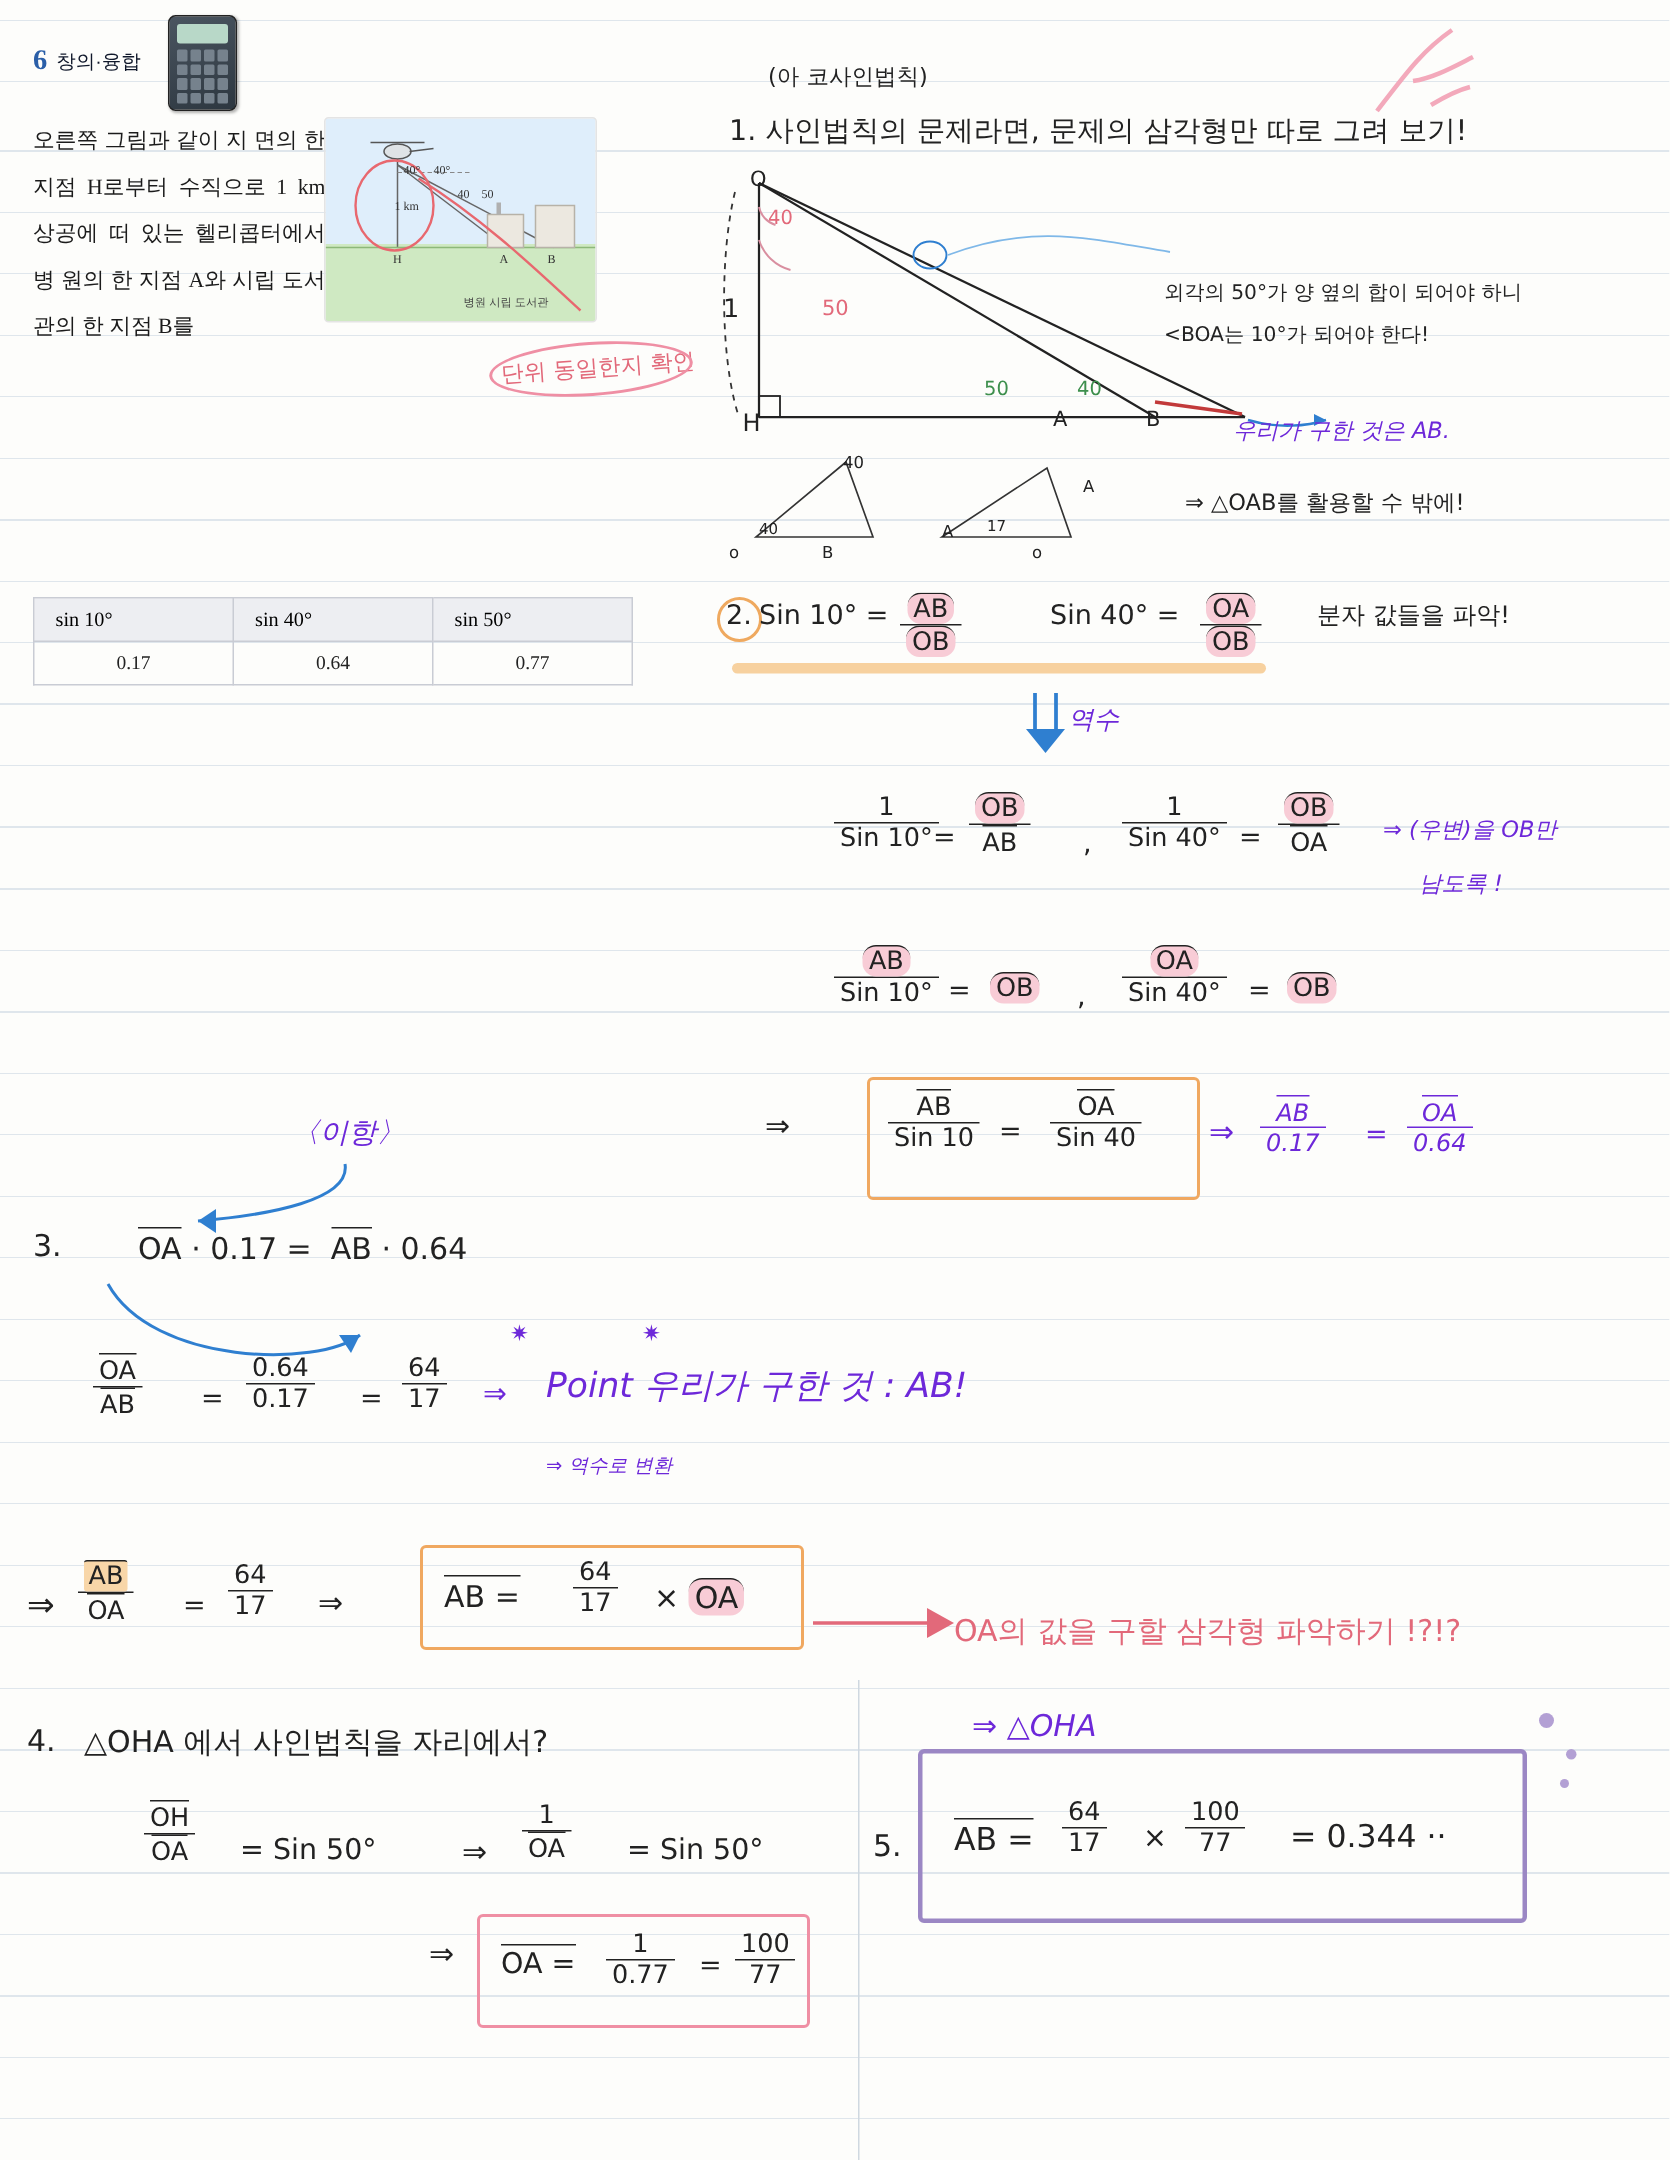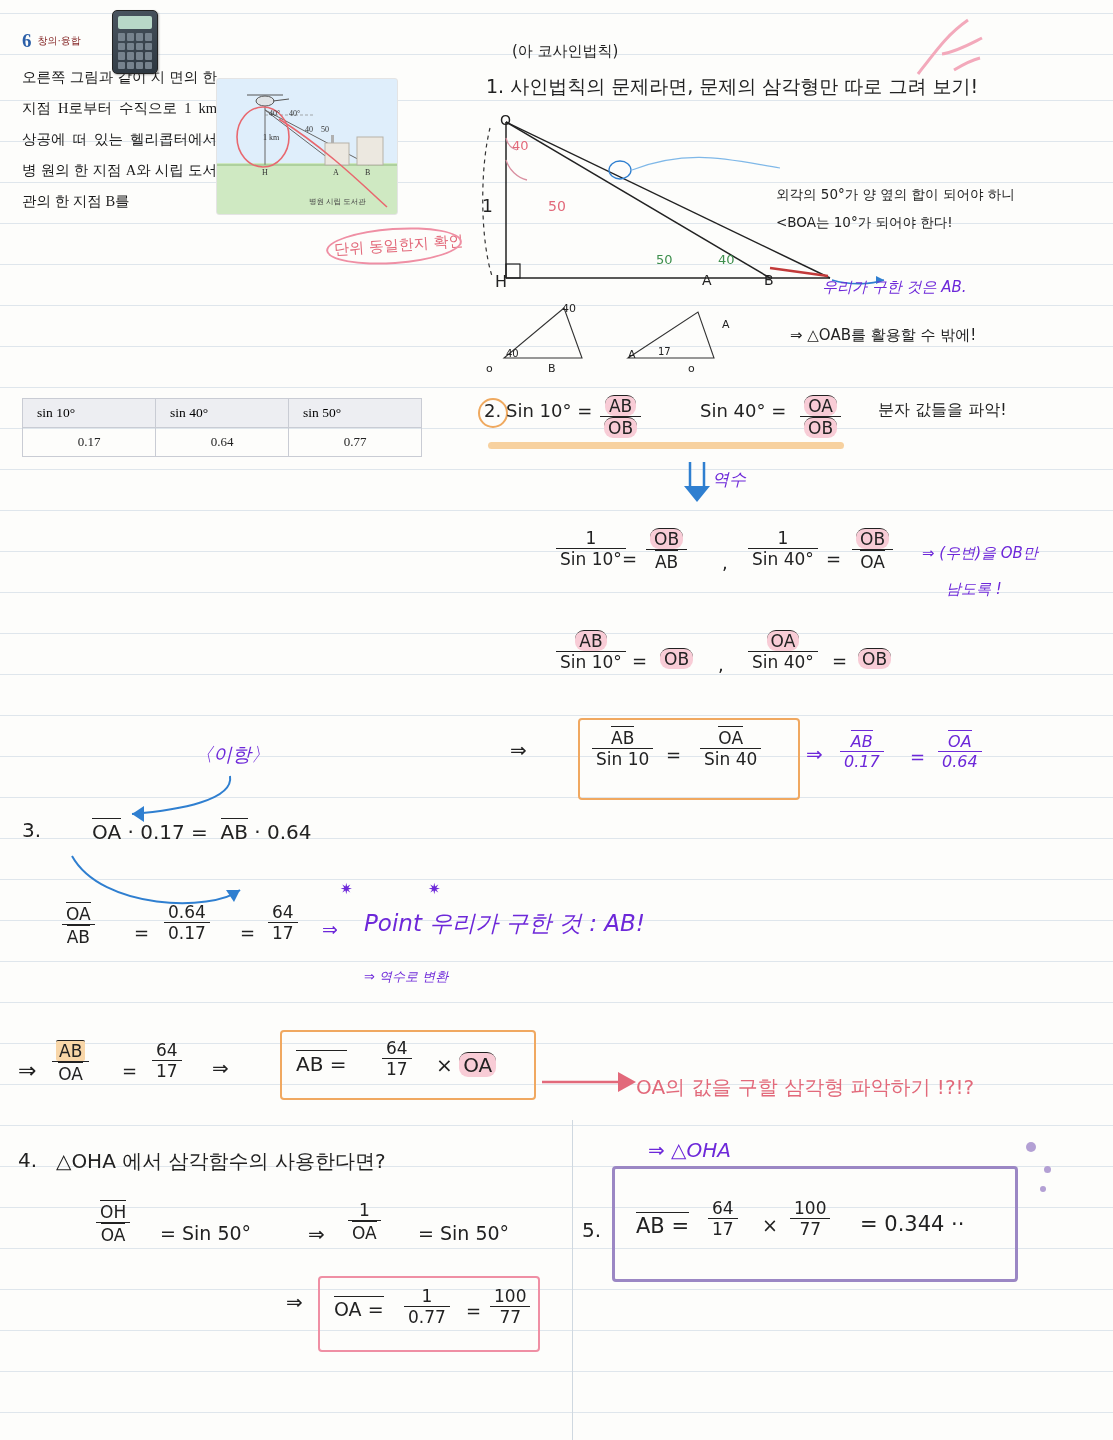--- a/index.html
+++ b/index.html
@@ -13,22 +13,22 @@
   .rules{position:absolute;inset:0;pointer-events:none;
     background-image:repeating-linear-gradient(to bottom, transparent 0px, transparent 40px, #dfe6ec 40px, #dfe6ec 41px);
     background-position:0 60px;
   }
   .vline{position:absolute;left:572px;top:1120px;width:1px;height:320px;background:#cfd8e0;}
 
   
   .problem{position:absolute;left:22px;top:30px;width:420px;}
   .prob-head{display:flex;align-items:center;gap:6px;}
   .prob-num{color:#2b5fa8;font-weight:bold;font-size:19px;font-family:"Liberation Serif",serif;}
-  .prob-tag{color:#7f1d1d;font-size:10px;}
-  .prob-body{margin-top:10px;font-family:"Liberation Serif",serif;font-size:14.5px;line-height:31px;color:#1b1b1b;width:195px;text-align:justify;}
+  .prob-tag{color:#0f172a;font-size:13px;}
+  .prob-body{margin-top:27px;font-family:"Liberation Serif",serif;font-size:14.5px;line-height:31px;color:#1b1b1b;width:195px;text-align:justify;}
   .prob-body2{font-family:"Liberation Serif",serif;font-size:14.5px;line-height:31px;color:#1b1b1b;width:400px;text-align:justify;margin-top:2px;}
   .prob-note{font-family:"Liberation Serif",serif;font-size:12.5px;color:#333;margin-top:6px;padding-left:36px;}
 
   
   .calc{position:absolute;left:112px;top:10px;width:44px;height:62px;border-radius:5px;
     background:linear-gradient(160deg,#4a5560,#2d3740);border:1px solid #222;box-shadow:1px 1px 2px rgba(0,0,0,.3);}
   .calc .scr{position:absolute;left:5px;top:5px;right:5px;height:13px;background:#b8d8c8;border-radius:2px;}
   .calc .keys{position:absolute;left:5px;top:22px;right:5px;bottom:4px;
     display:grid;grid-template-columns:repeat(4,1fr);grid-template-rows:repeat(4,1fr);gap:2px;}
   .calc .keys i{background:#76828d;border-radius:1px;display:block;}
@@ -313,21 +313,21 @@
 <div class="hw dark" style="left:436px;top:1052px;font-size:20px;">× <span class="ov hl-pink">OA</span></div>
 
 <svg class="arrow" style="left:540px;top:1062px;width:100px;height:40px;" viewBox="0 0 100 40">
   <path d="M2 20 L84 20" stroke="#e2697a" stroke-width="2.4" fill="none"></path>
   <polygon points="96,20 78,10 78,30" fill="#e2697a"></polygon>
 </svg>
 <div class="hw pink" style="left:636px;top:1074px;font-size:20px;text-align:right;">OA의 값을 구할 삼각형 파악하기 !?!?</div>
 <div class="hw blue" style="left:648px;top:1138px;font-size:20px;">⇒ △OHA</div>
 
 <div class="hw dark" style="left:18px;top:1148px;font-size:20px;">4.</div>
-<div class="hw dark" style="left:56px;top:1148px;font-size:20px;">△OHA 에서  삼각함수의 사용한다면?</div>
+<div class="hw dark" style="left:56px;top:1148px;font-size:20px;">△OHA 에서  사인법칙을 자리에서?</div>
 
 <div class="hw dark" style="left:96px;top:1200px;font-size:17px;">
   <span class="frac"><span class="n"><span class="ov">OH</span></span><span class="d"><span class="ov">OA</span></span></span>
 </div>
 <div class="hw dark" style="left:160px;top:1222px;font-size:19px;"><span>= Sin 50°</span></div>
 <div class="hw blue" style="left:218px;top:1222px;font-size:19px;"></div>
 <div class="hw dark" style="left:308px;top:1222px;font-size:20px;">⇒</div>
 <div class="hw dark" style="left:348px;top:1200px;font-size:17px;">
   <span class="frac"><span class="n">1</span><span class="d"><span class="ov">OA</span></span></span>
 </div>

